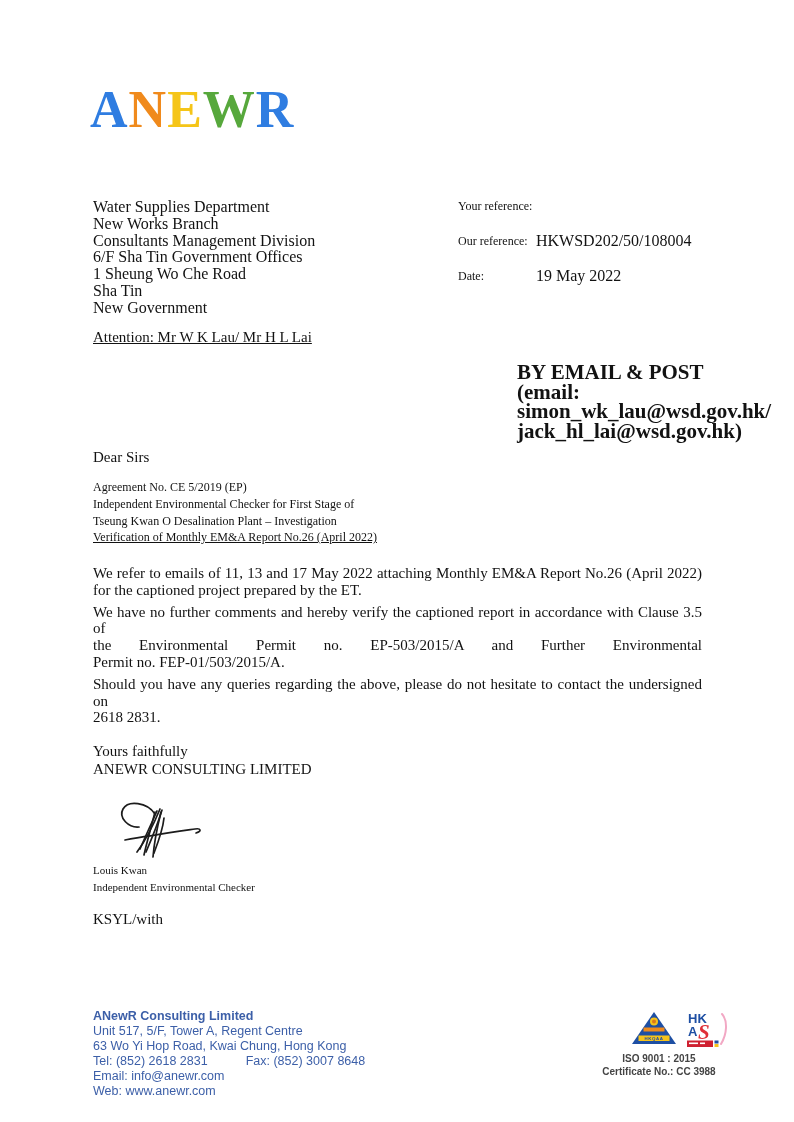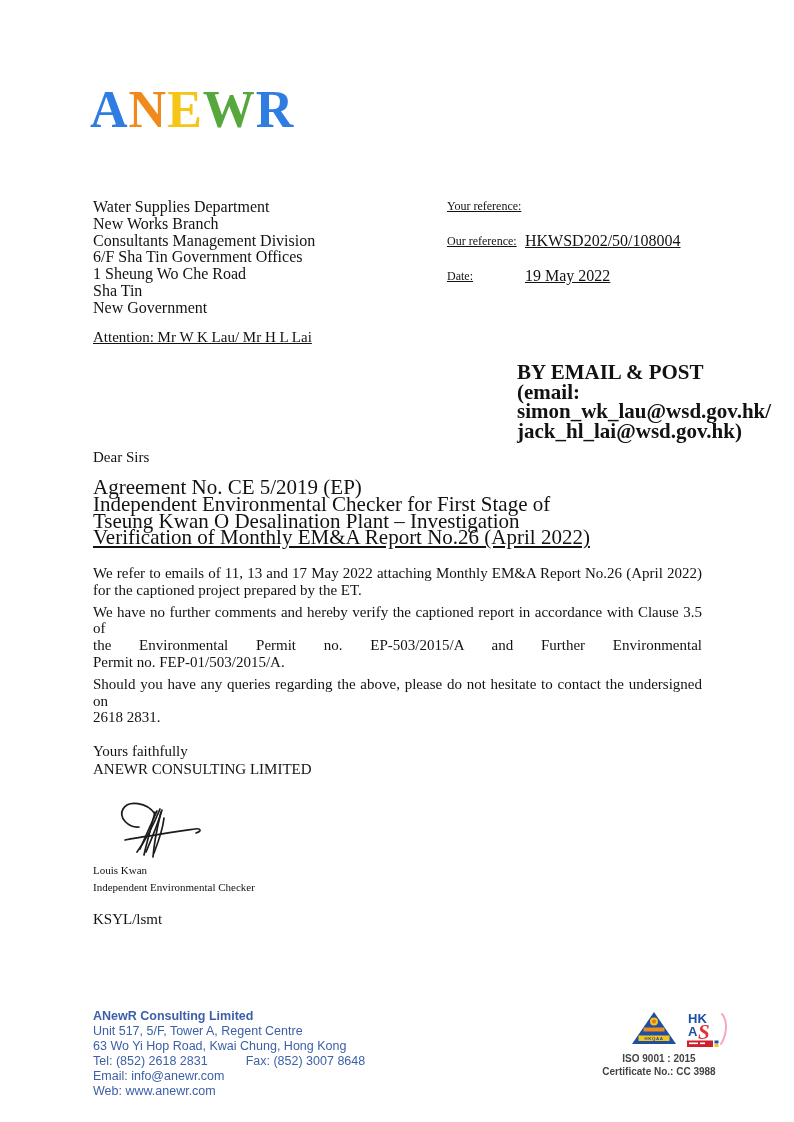--- a/index.html
+++ b/index.html
@@ -8,28 +8,28 @@
     font-family:"Liberation Serif", serif; color:#121212; overflow:hidden;
   }
   
   .logo { position:absolute; left:90px; top:84px; font-size:52px; font-weight:bold;
           font-family:"Liberation Serif", serif; letter-spacing:1px; line-height:1; }
   
   .recipient { position:absolute; left:93px; top:199px; font-size:16px; line-height:16.8px; }
   .attention { position:absolute; left:93px; top:329px; font-size:15px; text-decoration:underline; }
   
   .refs { position:absolute; left:442px; top:199px; width:300px; }
-  .ref-row { position:absolute; left:5px; display:flex;text-decoration:underline; }
+  .ref-row { position:absolute; left:16px; display:flex; }
   .ref-label { font-size:12px; width:78px; flex:0 0 78px; }
   .ref-value { font-size:16px; margin-top:-2px; }
   
   .delivery { position:absolute; left:517px; top:363px; font-size:21px; font-weight:bold; line-height:19.5px; }
   
   .salutation { position:absolute; left:93px; top:449px; font-size:15px; }
-  .subject { position:absolute; left:93px; top:479px; font-size:21px; line-height:16.8px; }
+  .subject { position:absolute; left:93px; top:479px; font-size:12px; line-height:16.8px; }
   .underline { text-decoration:underline; }
   
   .paragraphs { position:absolute; left:93px; top:565px; width:609px; font-size:15px; line-height:16.8px; }
   .para + .para { margin-top:5px; }
   .pline.just { text-align:justify; text-align-last:justify; }
   
   .closing { position:absolute; left:93px; top:743px; font-size:15px; line-height:17.5px; }
   .signature { position:absolute; left:113px; top:800px; }
   .signer { position:absolute; left:93px; top:862px; font-size:11px; line-height:17px; }
   .initials { position:absolute; left:93px; top:911px; font-size:15px; }
@@ -124,21 +124,21 @@
       <path d="M41 53 C46 40, 50 28, 51 18"></path>
       <path d="M12 40 C35 36, 62 32, 82 29 C88 28, 89 31, 83 33"></path>
     </g>
   </svg>
 
   <div class="signer">
     <div>Louis Kwan</div>
     <div>Independent Environmental Checker</div>
   </div>
 
-  <div class="initials">KSYL/lsmt</div>
+  <div class="initials">KSYL/with</div>
 
   <div class="footer-left" id="footer-left" style="color: rgb(60, 95, 168);">
     <div class="company">ANewR Consulting Limited</div>
     <div>Unit 517, 5/F, Tower A, Regent Centre</div>
     <div>63 Wo Yi Hop Road, Kwai Chung, Hong Kong</div>
     <div>
       <span>Tel: (852) 2618 2831</span><span class="fax">Fax: (852) 3007 8648</span>
     </div>
     <div>Email: info@anewr.com</div>
     <div>Web: www.anewr.com</div>

